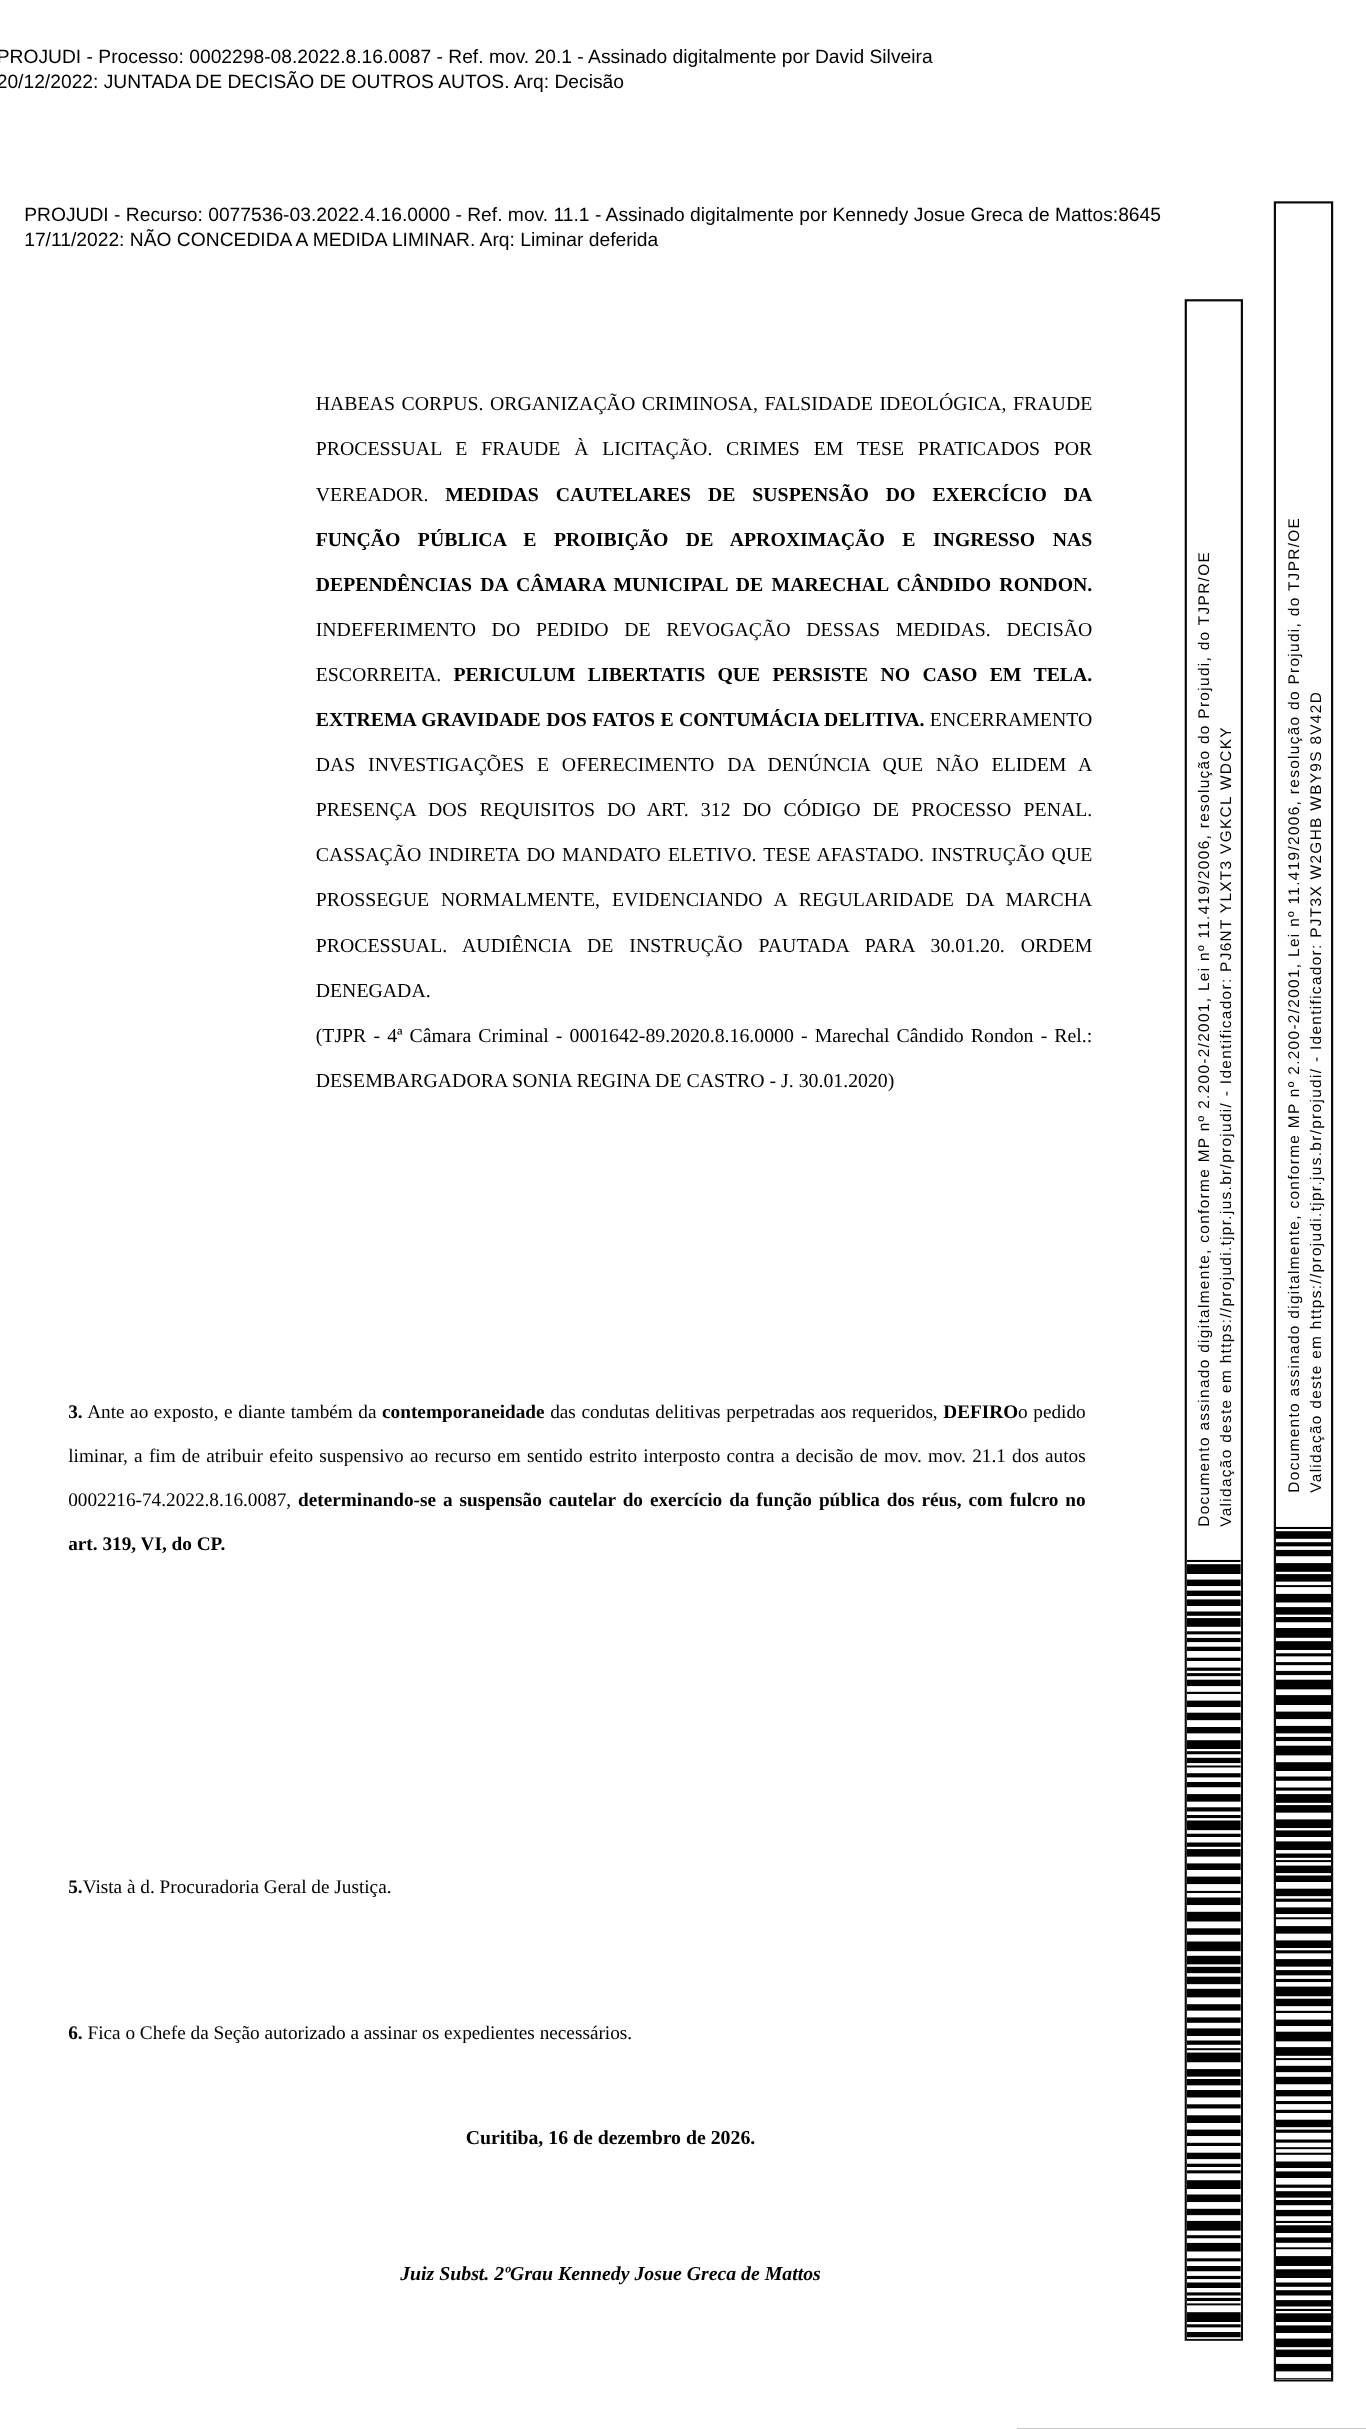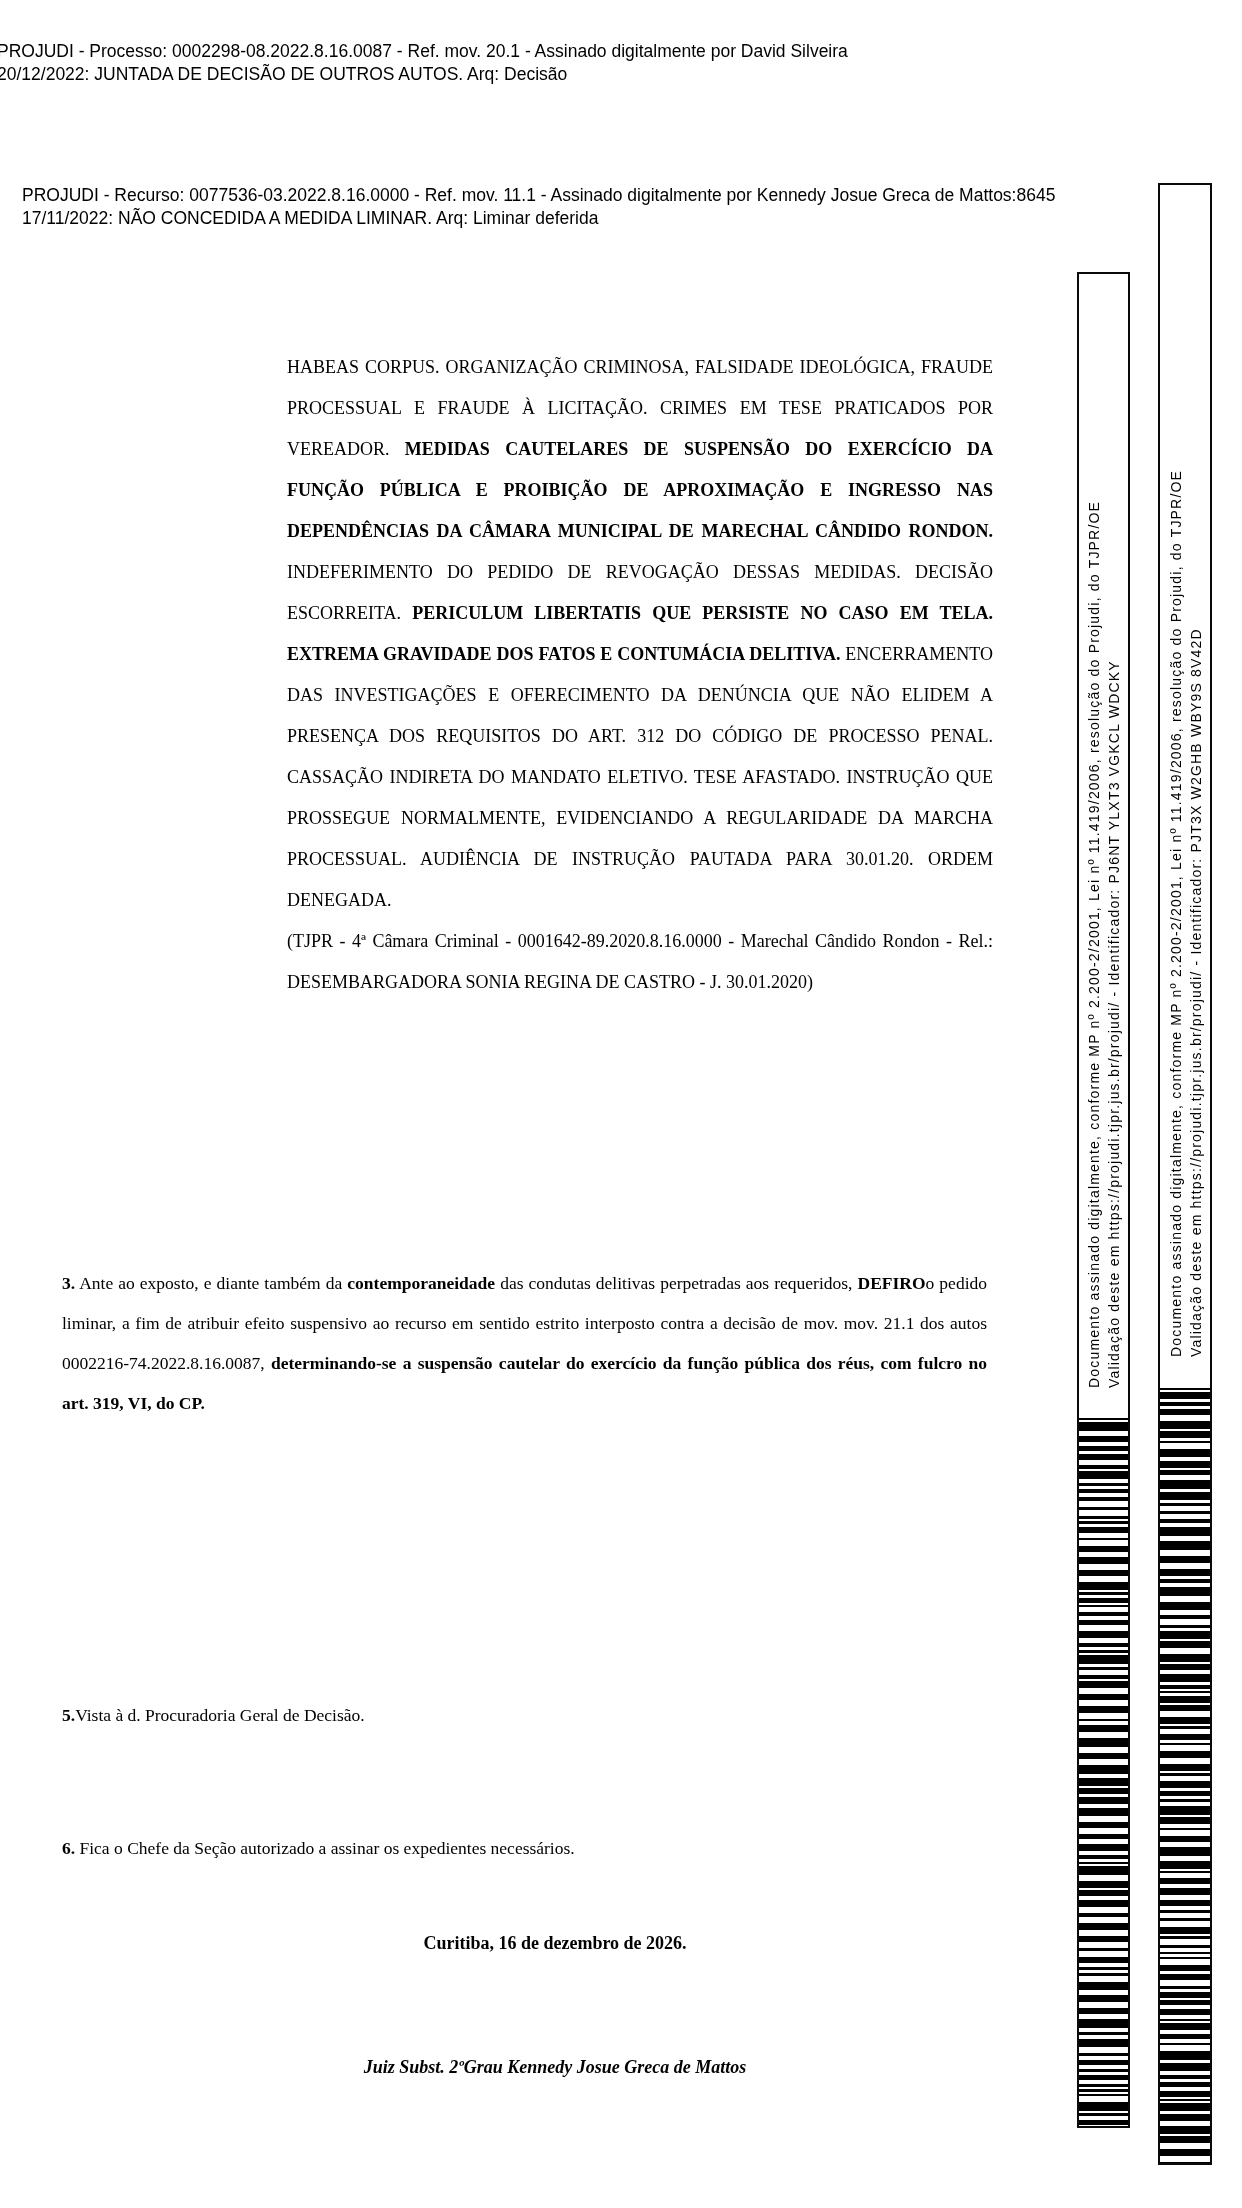--- a/index.html
+++ b/index.html
@@ -95,33 +95,33 @@
 <body>
 
 <div class="page">
 
   <div class="stamp stamp1">
     <div>PROJUDI - Processo: 0002298-08.2022.8.16.0087 - Ref. mov. 20.1 - Assinado digitalmente por David Silveira</div>
     <div>20/12/2022: JUNTADA DE DECISÃO DE OUTROS AUTOS. Arq: Decisão</div>
   </div>
 
   <div class="stamp stamp2">
-    <div>PROJUDI - Recurso: 0077536-03.2022.8.16.0000 - Ref. mov. 11.1 - Assinado digitalmente por Kennedy Josue Greca de Mattos:8645</div>
+    <div>PROJUDI - Recurso: 0077536-03.2022.4.16.0000 - Ref. mov. 11.1 - Assinado digitalmente por Kennedy Josue Greca de Mattos:8645</div>
     <div>17/11/2022: NÃO CONCEDIDA A MEDIDA LIMINAR. Arq: Liminar deferida</div>
   </div>
 
   <div class="quote serif"><span>HABEAS CORPUS. ORGANIZAÇÃO CRIMINOSA, FALSIDADE IDEOLÓGICA, FRAUDE PROCESSUAL E FRAUDE À LICITAÇÃO. CRIMES EM TESE PRATICADOS POR VEREADOR. </span><b>MEDIDAS CAUTELARES DE SUSPENSÃO DO EXERCÍCIO DA FUNÇÃO PÚBLICA E PROIBIÇÃO DE APROXIMAÇÃO E INGRESSO NAS DEPENDÊNCIAS DA CÂMARA MUNICIPAL DE MARECHAL CÂNDIDO RONDON. </b><span>INDEFERIMENTO DO PEDIDO DE REVOGAÇÃO DESSAS MEDIDAS. DECISÃO ESCORREITA. </span><b>PERICULUM LIBERTATIS QUE PERSISTE NO CASO EM TELA. EXTREMA GRAVIDADE DOS FATOS E CONTUMÁCIA DELITIVA. </b><span>ENCERRAMENTO DAS INVESTIGAÇÕES E OFERECIMENTO DA DENÚNCIA QUE NÃO ELIDEM A PRESENÇA DOS REQUISITOS DO ART. 312 DO CÓDIGO DE PROCESSO PENAL. CASSAÇÃO INDIRETA DO MANDATO ELETIVO. TESE AFASTADO. INSTRUÇÃO QUE PROSSEGUE NORMALMENTE, EVIDENCIANDO A REGULARIDADE DA MARCHA PROCESSUAL. AUDIÊNCIA DE INSTRUÇÃO PAUTADA PARA 30.01.20. ORDEM DENEGADA.</span><br>
     <span>(TJPR - 4ª Câmara Criminal - 0001642-89.2020.8.16.0000 - Marechal Cândido Rondon -  Rel.: DESEMBARGADORA SONIA REGINA DE CASTRO -  J. 30.01.2020)</span>
   </div>
 
   <div class="para para3 serif"><b>3.</b><span> Ante ao exposto, e diante também da </span><b>contemporaneidade</b><span> das condutas delitivas perpetradas aos requeridos, </span><b>DEFIRO</b><span>o pedido liminar, a fim de atribuir efeito suspensivo ao recurso em sentido estrito interposto contra a decisão de mov. mov. 21.1 dos autos 0002216-74.2022.8.16.0087, </span><b>determinando-se a suspensão cautelar do exercício da função pública dos réus, com fulcro no art. 319, VI, do CP.</b>
   </div>
 
 
-  <div class="para para5 serif"><b>5.</b><span>Vista à d. Procuradoria Geral de Decisão.</span>
+  <div class="para para5 serif"><b>5.</b><span>Vista à d. Procuradoria Geral de Justiça.</span>
   </div>
 
   <div class="para para6 serif"><b>6.</b><span> Fica o Chefe da Seção autorizado a assinar os expedientes necessários.</span>
   </div>
 
   <div class="dateline serif">Curitiba, 16 de dezembro de 2026.</div>
   <div class="signature serif">Juiz Subst. 2ºGrau Kennedy Josue Greca de Mattos</div>
 
   <div class="strip strip-inner">
     <div class="vtext">

